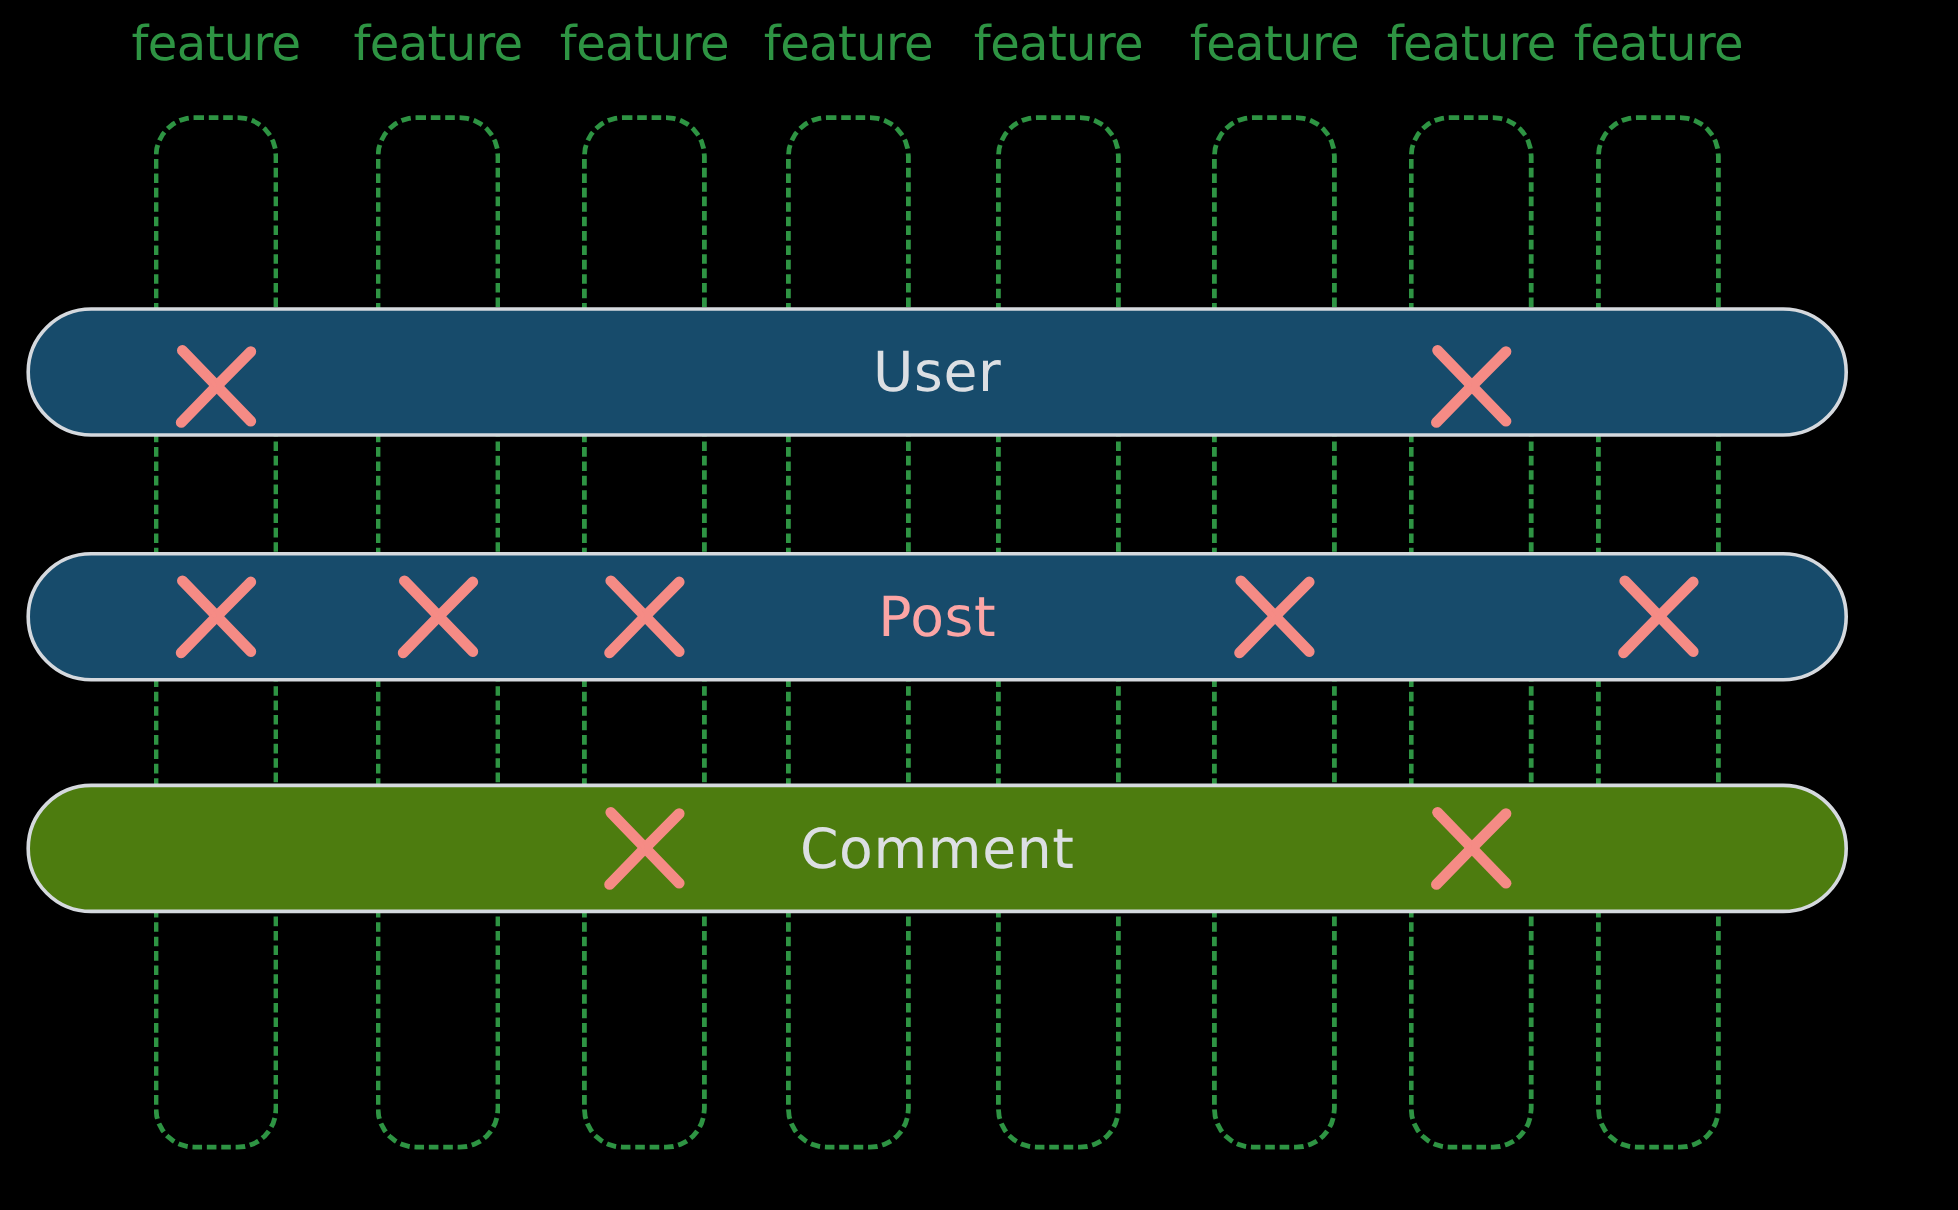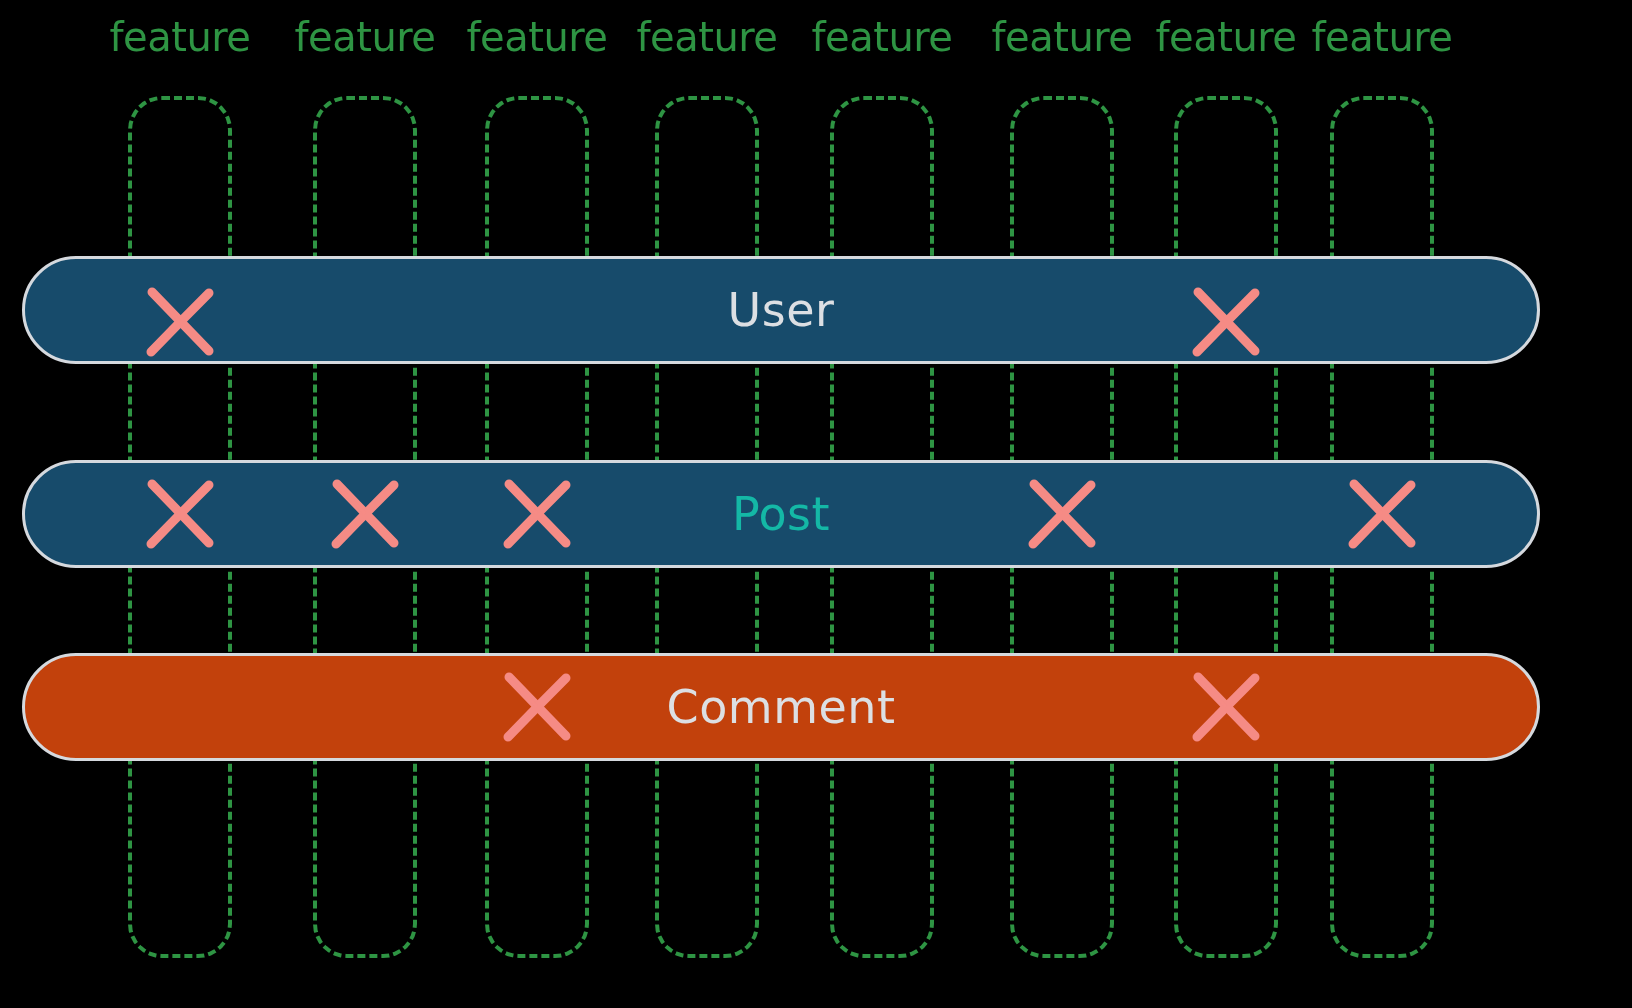--- a/index.html
+++ b/index.html
@@ -105,23 +105,23 @@
       <div class="col-box" style="left: 1010px; width: 104px; top: 96px; height: 862px; border-radius: 34px; border-color: rgb(46, 148, 67);"></div>
       <div class="col-box" style="left: 1174px; width: 104px; top: 96px; height: 862px; border-radius: 34px; border-color: rgb(46, 148, 67);"></div>
       <div class="col-box" style="left: 1330px; width: 104px; top: 96px; height: 862px; border-radius: 34px; border-color: rgb(46, 148, 67);"></div>
     </div>
 
   <div id="rows">
       <div class="row-bar" style="top: 256px; background: rgb(23, 75, 107); border-color: rgb(213, 217, 222);">
         <div class="row-label" style="color: rgb(220, 223, 227);">User</div>
       </div>
       <div class="row-bar" style="top: 460px; background: rgb(23, 75, 107); border-color: rgb(213, 217, 222);">
-        <div class="row-label" style="color: #14b8a6;">Post</div>
+        <div class="row-label" style="color: #fca5a5;">Post</div>
       </div>
-      <div class="row-bar" style="top: 653px; background: #c2410c; border-color: rgb(213, 217, 222);">
+      <div class="row-bar" style="top: 653px; background: #4d7c0f; border-color: rgb(213, 217, 222);">
         <div class="row-label" style="color: rgb(220, 223, 227);">Comment</div>
       </div>
     </div>
 
   <div id="marks">
       <div class="xmark" style="left: 143px; top: 285px; width: 74px; height: 74px;">
         <svg viewBox="0 0 74 74" xmlns="http://www.w3.org/2000/svg">
           <path d="M9 7 Q37 36 66 66" stroke="#f58b85" stroke-width="9" stroke-linecap="round" fill="none"></path>
           <path d="M66 8 Q37 37 8 67" stroke="#f58b85" stroke-width="9" stroke-linecap="round" fill="none"></path>
           <path d="M11 11 Q30 28 36 36" stroke="#f58b85" stroke-width="3" stroke-linecap="round" fill="none" opacity="0.75"></path>

